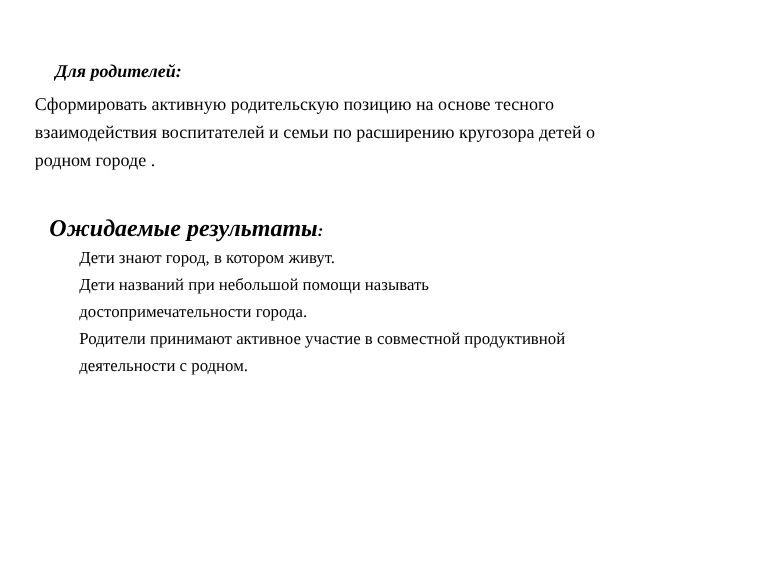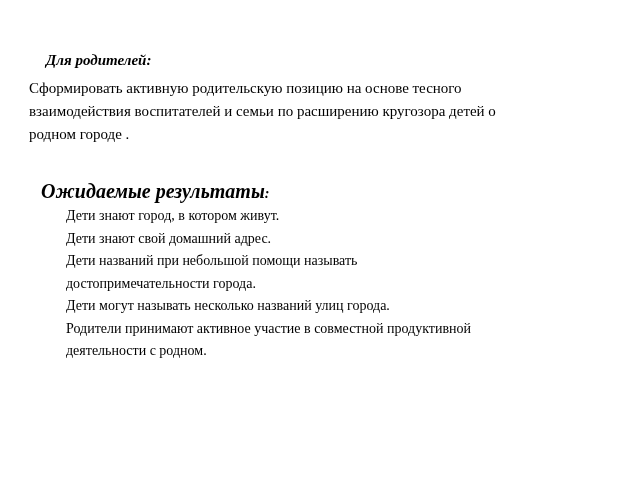--- a/index.html
+++ b/index.html
@@ -34,19 +34,17 @@
 <div class="h1">Для родителей:</div>
 <div class="p1">
   <div>Сформировать активную родительскую позицию на основе тесного</div>
   <div>взаимодействия  воспитателей  и семьи по расширению кругозора детей о</div>
   <div>родном городе .</div>
 </div>
 
 <div class="h2"><span>Ожидаемые результаты</span><span class="colon">:</span></div>
 <div class="p2">
   <div>Дети знают город, в котором живут.</div>
-  <div>Дети знают свой домашний адрес.</div>
   <div>Дети названий при небольшой помощи  называть</div>
   <div>достопримечательности города.</div>
-  <div>Дети могут называть несколько названий улиц города.</div>
   <div>Родители  принимают активное участие в совместной продуктивной</div>
   <div>деятельности с родном.</div>
 </div>
 
 </body></html>

